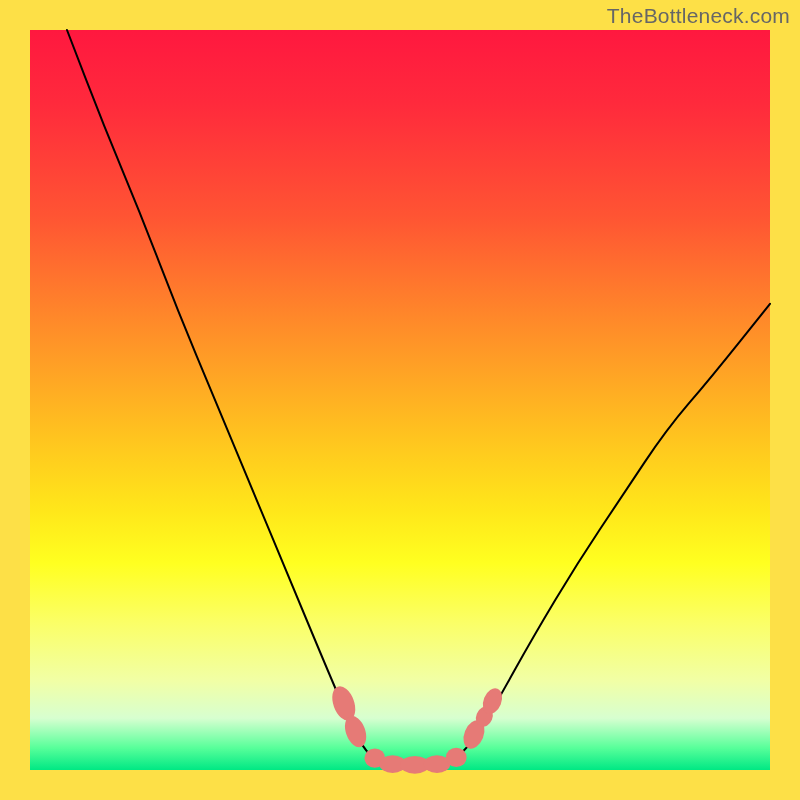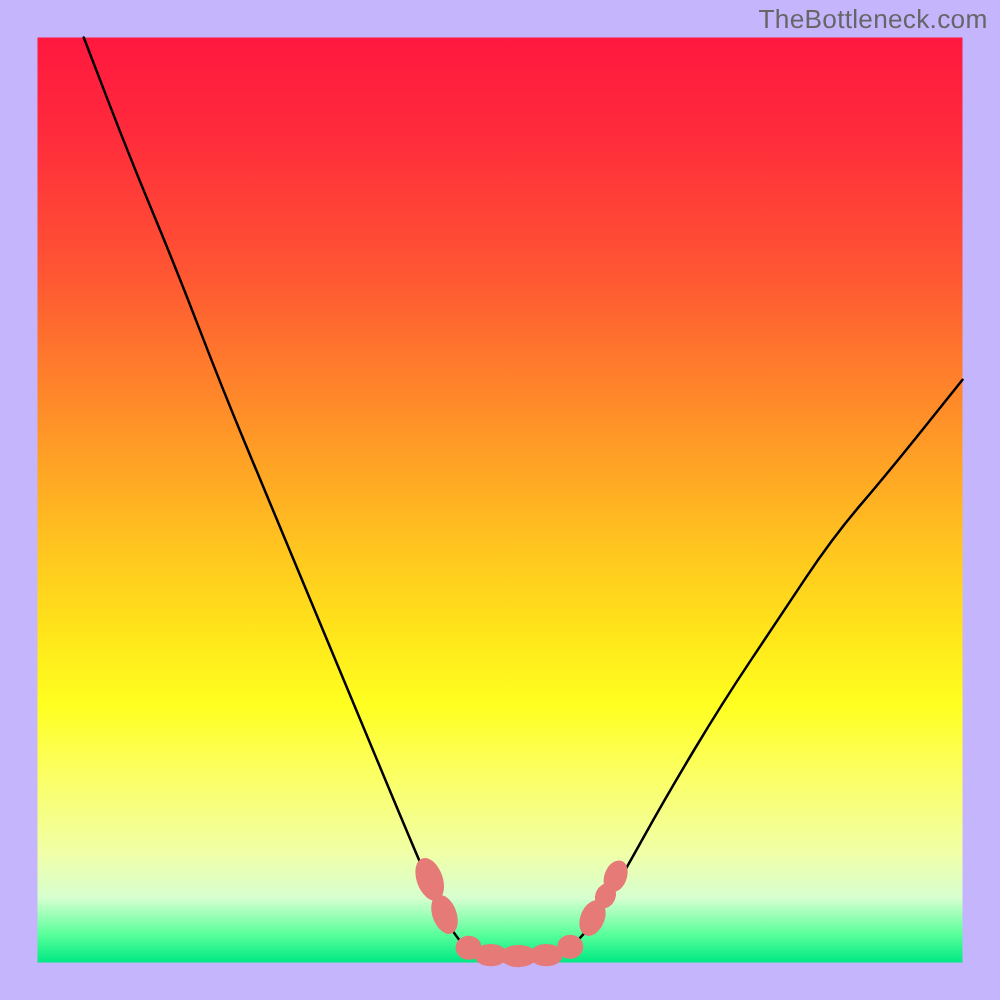--- a/index.html
+++ b/index.html
@@ -8,21 +8,21 @@
     width: 800px;
     height: 800px;
     overflow: hidden;
     background: #000;
     font-family: Arial, Helvetica, sans-serif;
   }
   .frame {
     position: absolute;
     left: 0; top: 0;
     width: 800px; height: 800px;
-    background: #c4b5fd;
+    background: #fde047;
   }
   .plot-area {
     position: absolute;
     left: 30px;
     top: 30px;
     width: 740px;
     height: 740px;
     background: linear-gradient(
       to bottom,
       #ff183f 0%,

